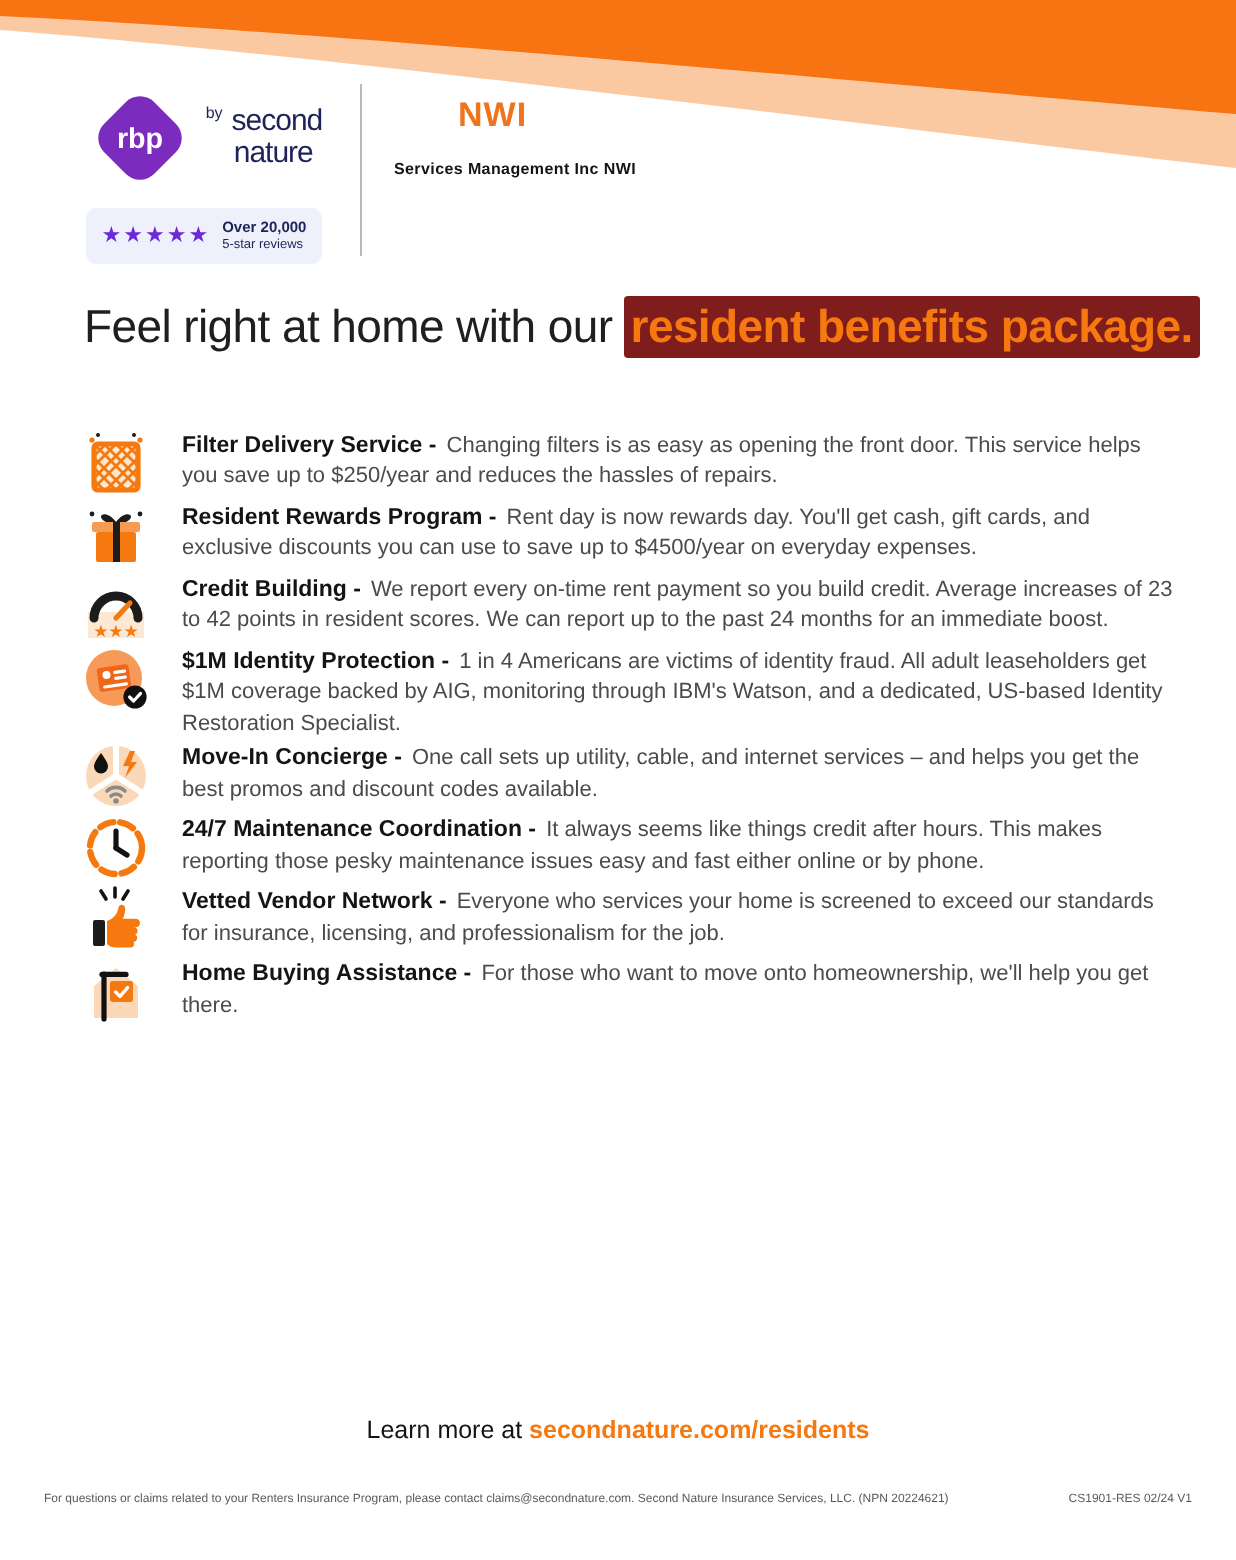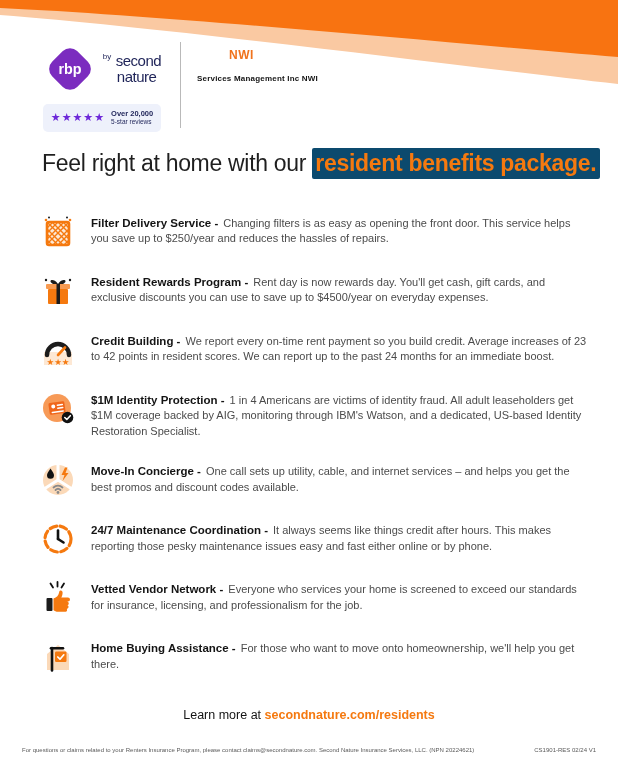--- a/index.html
+++ b/index.html
@@ -19,27 +19,27 @@
   .sn-name{font-size:15px;font-weight:normal;color:#1e2358;letter-spacing:-0.5px;line-height:0.9;}
   .reviews{margin-top:8px;background:#eef1fb;border-radius:5px;padding:5px 8px;display:flex;align-items:center;gap:6px;}
   .stars{color:#6d28d9;font-size:11px;letter-spacing:1px;line-height:1;}
   .reviews-text{font-size:6.5px;color:#1e2358;line-height:1.25;}
   .reviews-text .l1{font-weight:bold;font-size:7.5px;}
   .divider{width:1px;background:#b9b9b9;height:86px;margin:0 16px 0 14px;}
   .pmi-block{padding-top:4px;}
   .pmi-row{display:flex;align-items:flex-start;gap:4px;}
   .pmi-diamond{width:26px;height:38px;}
   .pmi-word{font-size:34px;font-weight:bold;color:#141414;line-height:0.75;letter-spacing:-1px;}
-  .pmi-sub{font-size:12px;font-weight:bold;color:#f0731d;margin:2px 0 12px 32px;letter-spacing:0.5px;}
+  .pmi-sub{font-size:17px;font-weight:bold;color:#f0731d;margin:2px 0 12px 32px;letter-spacing:0.5px;}
   .pmi-company{font-size:8px;font-weight:bold;color:#141414;margin-top:4px;letter-spacing:0.2px;}
   
   .heading{position:absolute;top:150px;left:42px;font-size:23px;letter-spacing:-0.3px;white-space:nowrap;}
-  .heading .hl{color:#f5790f;font-weight:bold;background:#0c4a6e;padding:2px 4px 3px 3px;border-radius:2px;}
-  
-  .benefits{position:absolute;top:214px;left:40px;width:548px;display:flex;flex-direction:column;gap:23px;}
+  .heading .hl{color:#f5790f;font-weight:bold;background:#7f1d1d;padding:2px 4px 3px 3px;border-radius:2px;}
+  
+  .benefits{position:absolute;top:214px;left:40px;width:548px;display:flex;flex-direction:column;}
   .benefit{display:flex;gap:15px;align-items:flex-start;}
   .b-icon{flex:0 0 36px;width:36px;height:36px;}
   .b-text{font-size:11px;line-height:1.4;color:#4b4b4b;padding-top:1px;}
   .b-title{font-weight:bold;color:#141414;font-size:11.5px;margin-right:2px;}
   
   .learn-more{position:absolute;top:708px;left:0;width:618px;text-align:center;font-size:12.5px;color:#141414;}
   .learn-more .link{color:#f5790f;font-weight:bold;}
   .fineprint{position:absolute;top:747px;left:22px;right:22px;display:flex;justify-content:space-between;gap:20px;font-size:6px;color:#5a5a5a;}
   .fineprint .code{white-space:nowrap;}
 </style>

